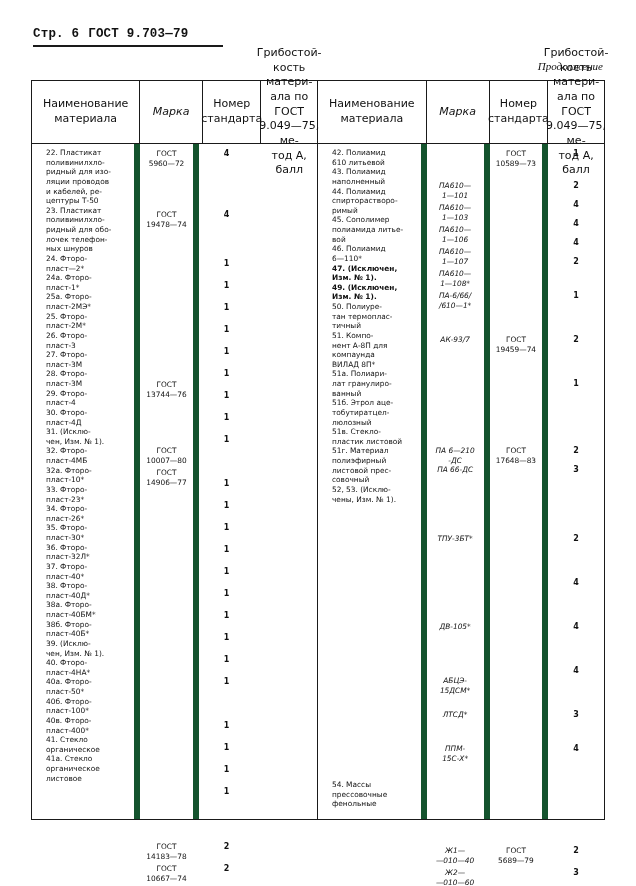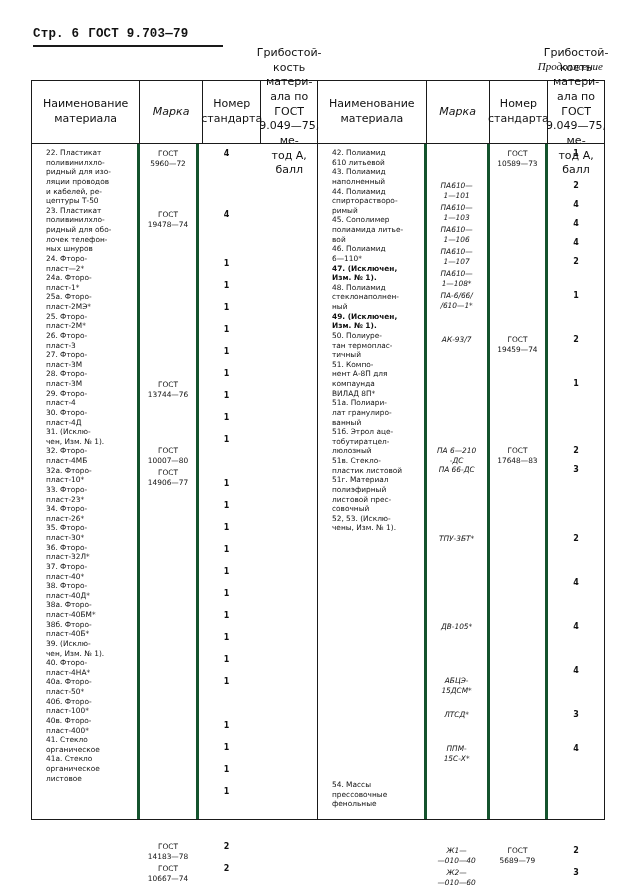--- a/index.html
+++ b/index.html
@@ -72,21 +72,21 @@
   .c-std {width:20.5%;}
   .c-score{width:19.5%;}
 
   .tbody{
     flex:1;
     display:flex;
     position:relative;
   }
   .col{
     box-sizing:border-box;
-    border-right:3px solid #14532d;
+    border-right:6px solid #14532d;
     position:relative;
     padding-top:4px;
   }
   .col:last-child{border-right:none;}
 
   .rowtext{
     font-family:"DejaVu Sans", sans-serif;
     font-size:7.4px;
     line-height:1.30;
   }
@@ -393,25 +393,20 @@
             </div>
             <div class="rowtext">
               <div>46. Полиамид</div>
               <div class="noind">6—110*</div>
             </div>
             <div class="rowtext">
               <div class=" b">47. (Исключен,</div>
               <div class="noind b">Изм. № 1).</div>
             </div>
             <div class="rowtext">
-              <div>48. Полиамид</div>
-              <div class="noind">стеклонаполнен-</div>
-              <div class="noind">ный</div>
-            </div>
-            <div class="rowtext">
               <div class=" b">49. (Исключен,</div>
               <div class="noind b">Изм. № 1).</div>
             </div>
             <div class="rowtext">
               <div>50. Полиуре-</div>
               <div class="noind">тан термоплас-</div>
               <div class="noind">тичный</div>
             </div>
             <div class="rowtext">
               <div>51. Компо-</div>

